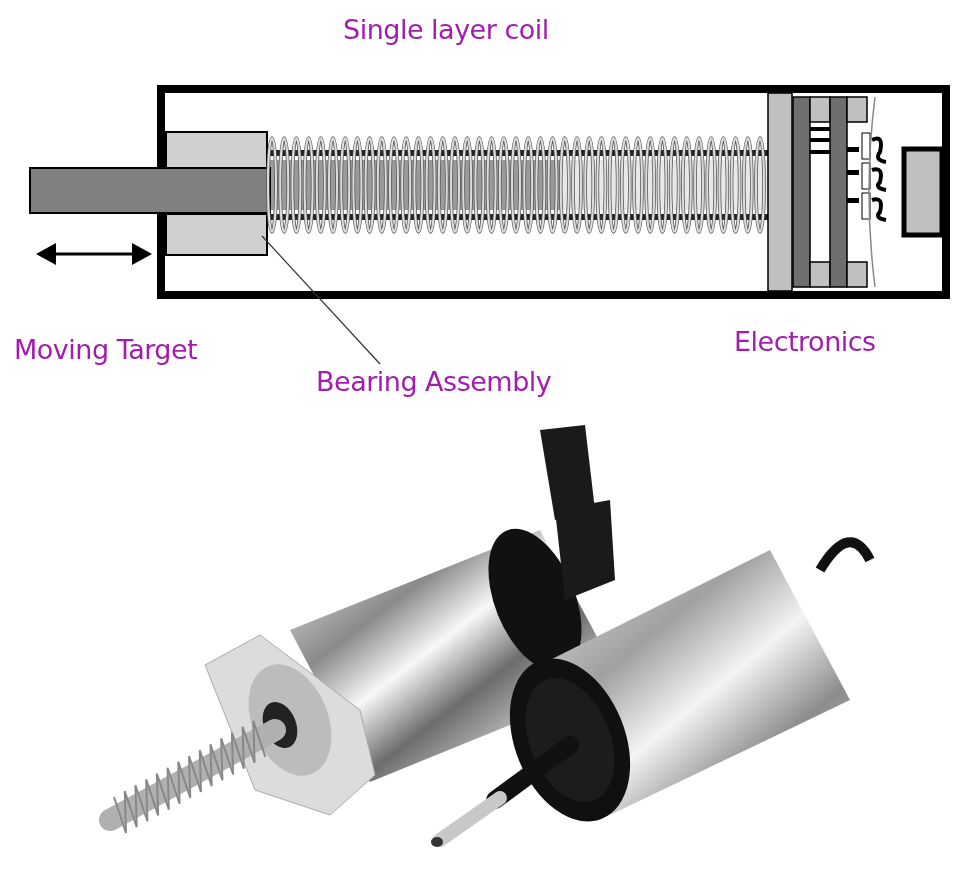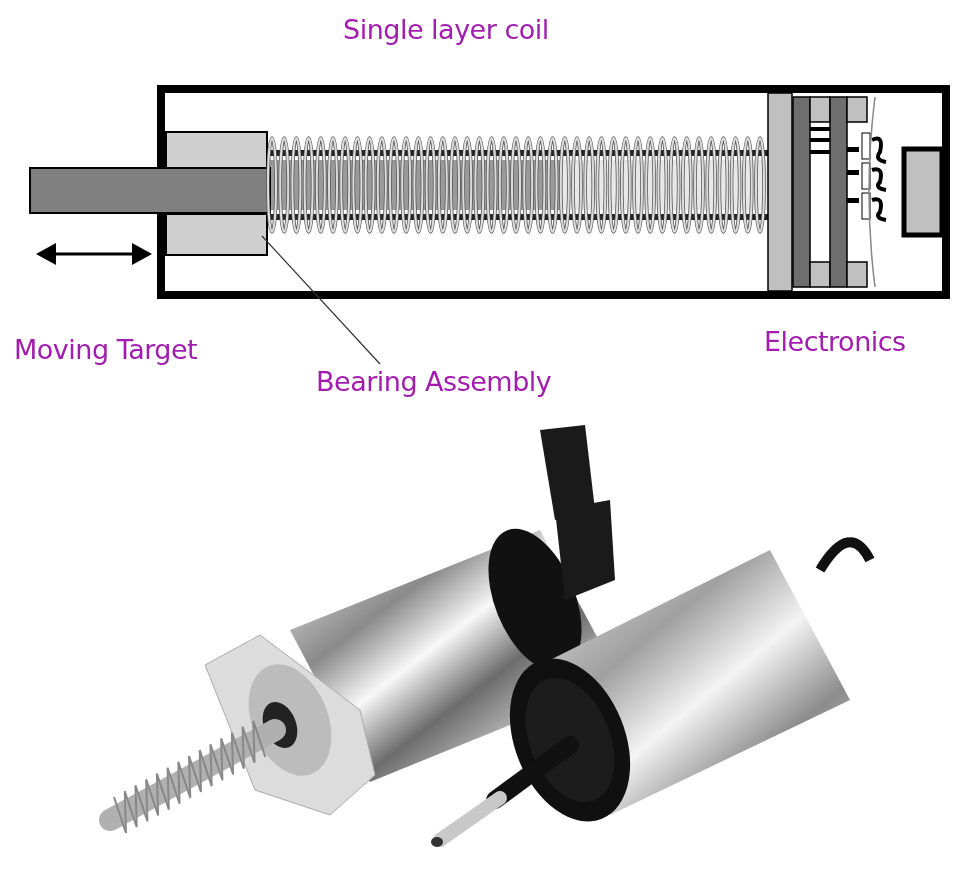--- a/index.html
+++ b/index.html
@@ -141,21 +141,21 @@
     <line x1="46" y1="254" x2="142" y2="254" stroke="#000" stroke-width="3"></line>
     <polygon points="36,254 56,243 56,265" fill="#000"></polygon>
     <polygon points="152,254 132,243 132,265" fill="#000"></polygon>
   </g>
 
   <line x1="262" y1="236" x2="380" y2="364" stroke="#333" stroke-width="1.2"></line>
 </svg>
 
 <div class="label" style="left:14px; top:326px;margin-top:8px;">Moving Target</div>
 <div class="label" style="left:316px; top:366px;">Bearing Assembly</div>
-<div class="label" style="left:764px; top:326px;">Electronics</div>
+<div class="label" style="left:734px; top:326px;">Electronics</div>
 
 <svg id="photo" width="975" height="467" viewBox="0 0 975 467">
   <defs>
     <linearGradient id="steel" x1="0" y1="0" x2="1" y2="1">
       <stop offset="0" stop-color="#f2f2f2"></stop>
       <stop offset="0.3" stop-color="#8a8a8a"></stop>
       <stop offset="0.45" stop-color="#f8f8f8"></stop>
       <stop offset="0.6" stop-color="#6c6c6c"></stop>
       <stop offset="0.8" stop-color="#d8d8d8"></stop>
       <stop offset="1" stop-color="#9a9a9a"></stop>

